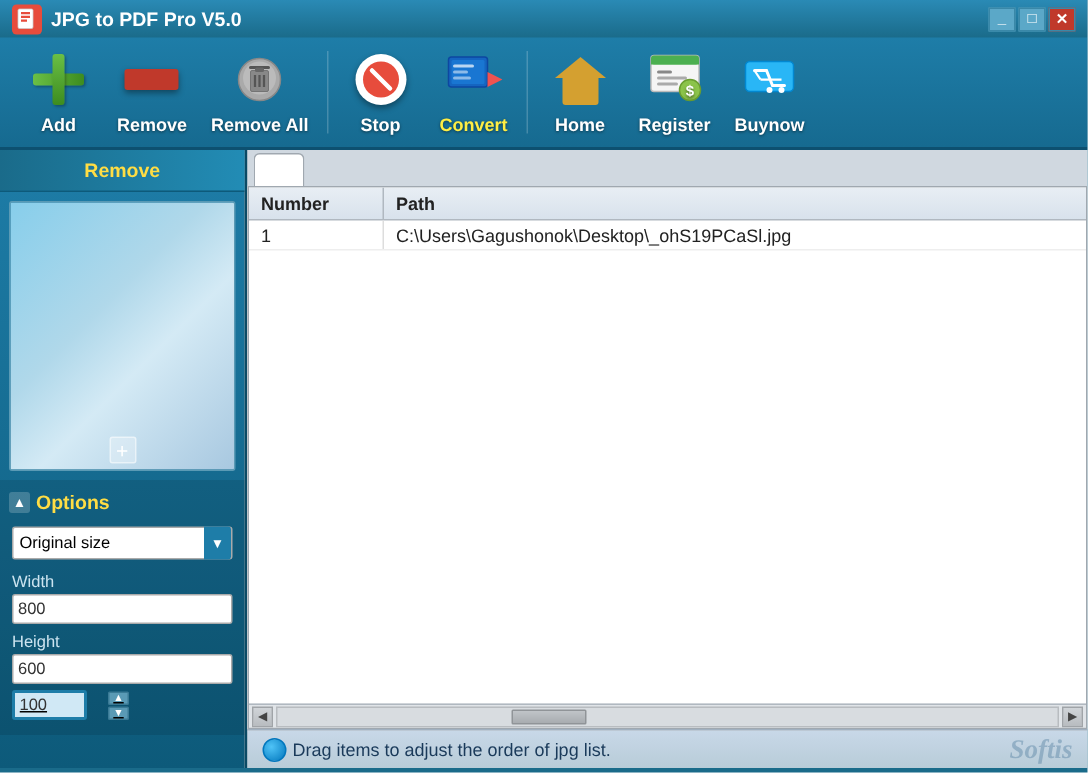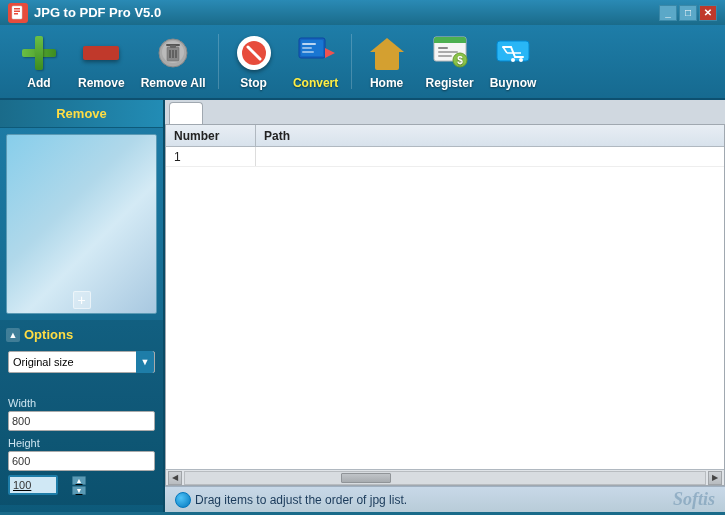--- a/index.html
+++ b/index.html
@@ -212,21 +212,21 @@
       width: 100%;
       background: white;
       border: 1px solid #aaa;
       height: 22px;
       font-size: 11px;
       padding: 0 4px;
       display: flex;
       align-items: center;
       justify-content: space-between;
       cursor: pointer;
-      margin-bottom: 24px;
+      margin-bottom: 9px;
       border-radius: 2px;
     }
     .size-dropdown-arrow {
       background: #1e7da8;
       width: 18px; height: 22px;
       margin: -1px -4px -1px 0;
       display: flex; align-items: center; justify-content: center;
       border-radius: 0 2px 2px 0;
       color: white;
       font-size: 9px;
@@ -658,20 +658,21 @@
     </div>
 
     <div class="file-table-wrapper">
       <div class="table-header">
         <div class="th-number">Number</div>
         <div class="th-path">Path</div>
       </div>
       <div class="table-body">
         <div class="table-row">
           <div class="td-number">1</div>
+          <div class="td-path">C:\Users\Gagushonok\Desktop\_ohS19PCaSl.jpg</div>
         </div>
       </div>
 
       <div class="h-scrollbar">
         <div class="scrollbar-btn">◀</div>
         <div class="scrollbar-track">
           <div class="scrollbar-thumb"></div>
         </div>
         <div class="scrollbar-btn">▶</div>
       </div>

